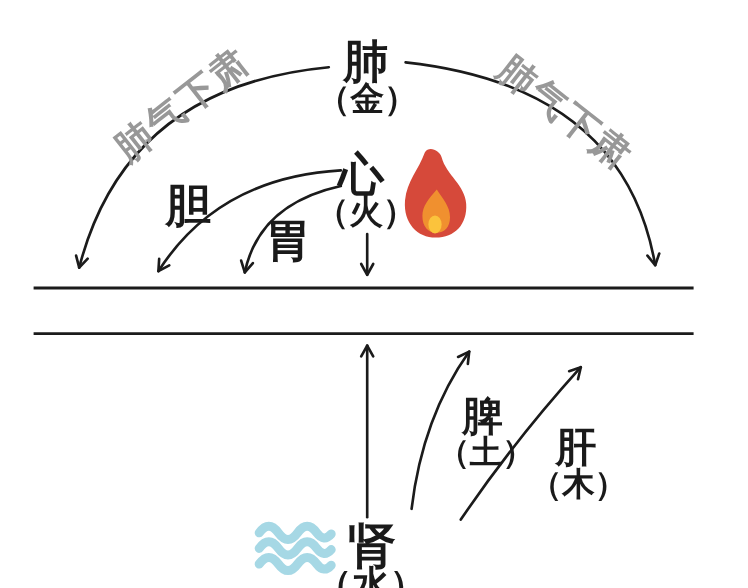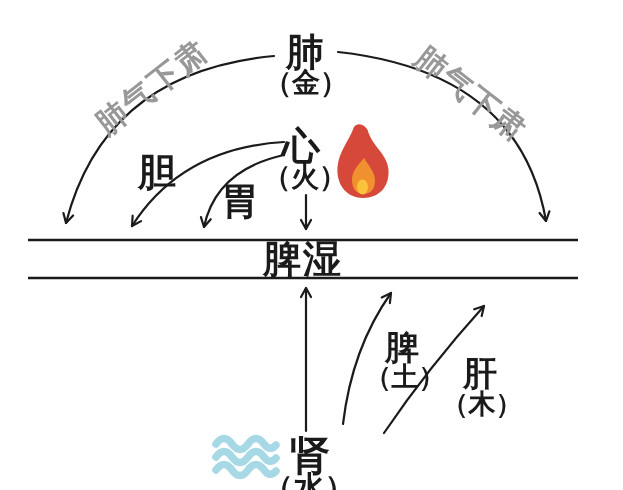--- a/index.html
+++ b/index.html
@@ -108,21 +108,20 @@
 
   <div class="lbl lung-name">肺</div>
   <div class="lbl lung-elem">（金）</div>
 
   <div class="lbl heart-name">心</div>
   <div class="lbl heart-elem">（火）</div>
 
   <div class="lbl gb-name">胆</div>
   <div class="lbl st-name">胃</div>
 
-  <div class="lbl band-label">脾湿</div>
 
   <div class="lbl spleen-name">脾</div>
   <div class="lbl spleen-elem">（土）</div>
 
   <div class="lbl liver-name">肝</div>
   <div class="lbl liver-elem">（木）</div>
 
   <div class="lbl kidney-name">肾</div>
   <div class="lbl kidney-elem">（水）</div>
 

